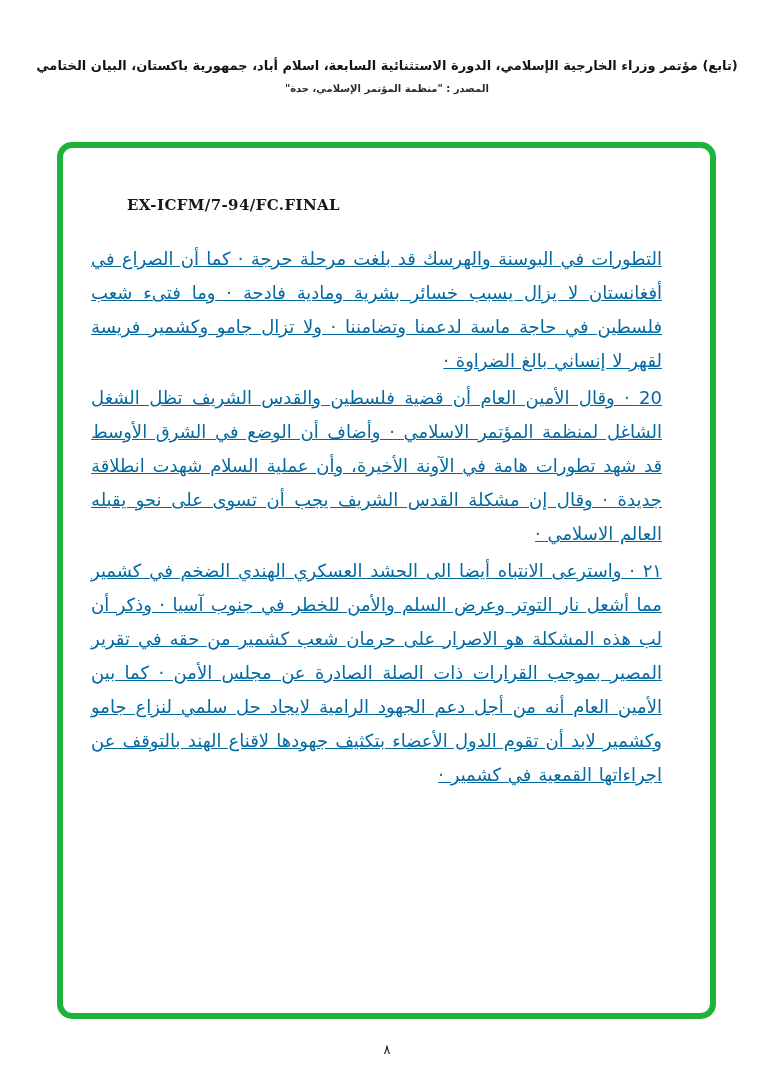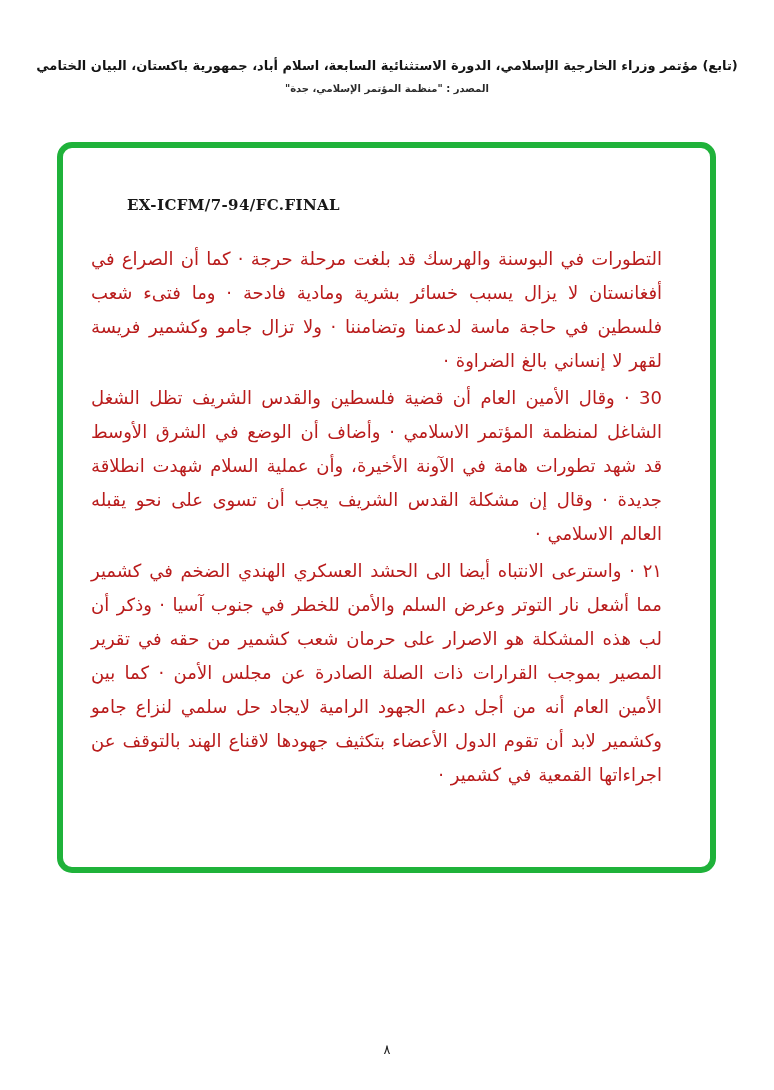--- a/index.html
+++ b/index.html
@@ -37,21 +37,21 @@
     font-size: 10px;
     font-weight: bold;
     color: #2a2a2a;
   }
   
   .frame {
     position: absolute;
     left: 57px;
     top: 142px;
     width: 659px;
-    height: 731px;
+    height: 877px;
     border: 6px solid #1fb23a;
     border-radius: 15px;
     background: #ffffff;
   }
   .doc-ref {
     position: absolute;
     top: 48px;
     left: 64px;
     font-family: "DejaVu Serif", "Liberation Serif", serif;
     font-weight: bold;
@@ -62,22 +62,23 @@
   
   .body-text {
     position: absolute;
     top: 94px;
     right: 48px;
     left: 28px;
     direction: rtl;
     text-align: justify;
     font-size: 18px;
     line-height: 34px;
-    color: #b91c1c;
+    color: #0369a1;
     word-spacing: 1px;
+    text-decoration: underline;
   }
   .body-text p { margin: 0 0 3px 0; }
   
   .page-number {
     position: absolute;
     top: 1042px;
     left: 0;
     right: 0;
     text-align: center;
     font-size: 13px;
@@ -93,21 +94,21 @@
     <div class="header-line1">(تابع) مؤتمر وزراء الخارجية الإسلامي، الدورة الاستثنائية السابعة، اسلام أباد، جمهورية باكستان، البيان الختامي</div>
     <div class="header-line2">المصدر : "منظمة المؤتمر الإسلامي، جدة"</div>
   </div>
 
   <div class="frame">
 
     <div class="doc-ref">EX-ICFM/7-94/FC.FINAL</div>
 
     <div class="body-text">
       <p>التطورات في البوسنة والهرسك قد بلغت مرحلة حرجة · كما أن الصراع في أفغانستان لا يزال يسبب خسائر بشرية ومادية فادحة · وما فتىء شعب فلسطين في حاجة ماسة لدعمنا وتضامننا · ولا تزال جامو وكشمير فريسة لقهر لا إنساني بالغ الضراوة ·</p>
-      <p>30 ·  وقال الأمين العام أن قضية فلسطين والقدس الشريف تظل الشغل الشاغل لمنظمة المؤتمر الاسلامي · وأضاف أن الوضع في الشرق الأوسط قد شهد تطورات هامة في الآونة الأخيرة، وأن عملية السلام شهدت انطلاقة جديدة · وقال إن مشكلة القدس الشريف يجب أن تسوى على نحو يقبله العالم الاسلامي ·</p>
+      <p>20 ·  وقال الأمين العام أن قضية فلسطين والقدس الشريف تظل الشغل الشاغل لمنظمة المؤتمر الاسلامي · وأضاف أن الوضع في الشرق الأوسط قد شهد تطورات هامة في الآونة الأخيرة، وأن عملية السلام شهدت انطلاقة جديدة · وقال إن مشكلة القدس الشريف يجب أن تسوى على نحو يقبله العالم الاسلامي ·</p>
       <p>٢١ ·  واسترعى الانتباه أيضا الى الحشد العسكري الهندي الضخم في كشمير مما أشعل نار التوتر وعرض السلم والأمن للخطر في جنوب آسيا · وذكر أن لب هذه المشكلة هو الاصرار على حرمان شعب كشمير من حقه في تقرير المصير بموجب القرارات ذات الصلة الصادرة عن مجلس الأمن · كما بين الأمين العام أنه من أجل دعم الجهود الرامية لايجاد حل سلمي لنزاع جامو وكشمير لابد أن تقوم الدول الأعضاء بتكثيف جهودها لاقناع الهند بالتوقف عن اجراءاتها القمعية في كشمير ·</p>
     </div>
 
   </div>
 
   <div class="page-number">٨</div>
 
 </div>
 
 </body></html>

